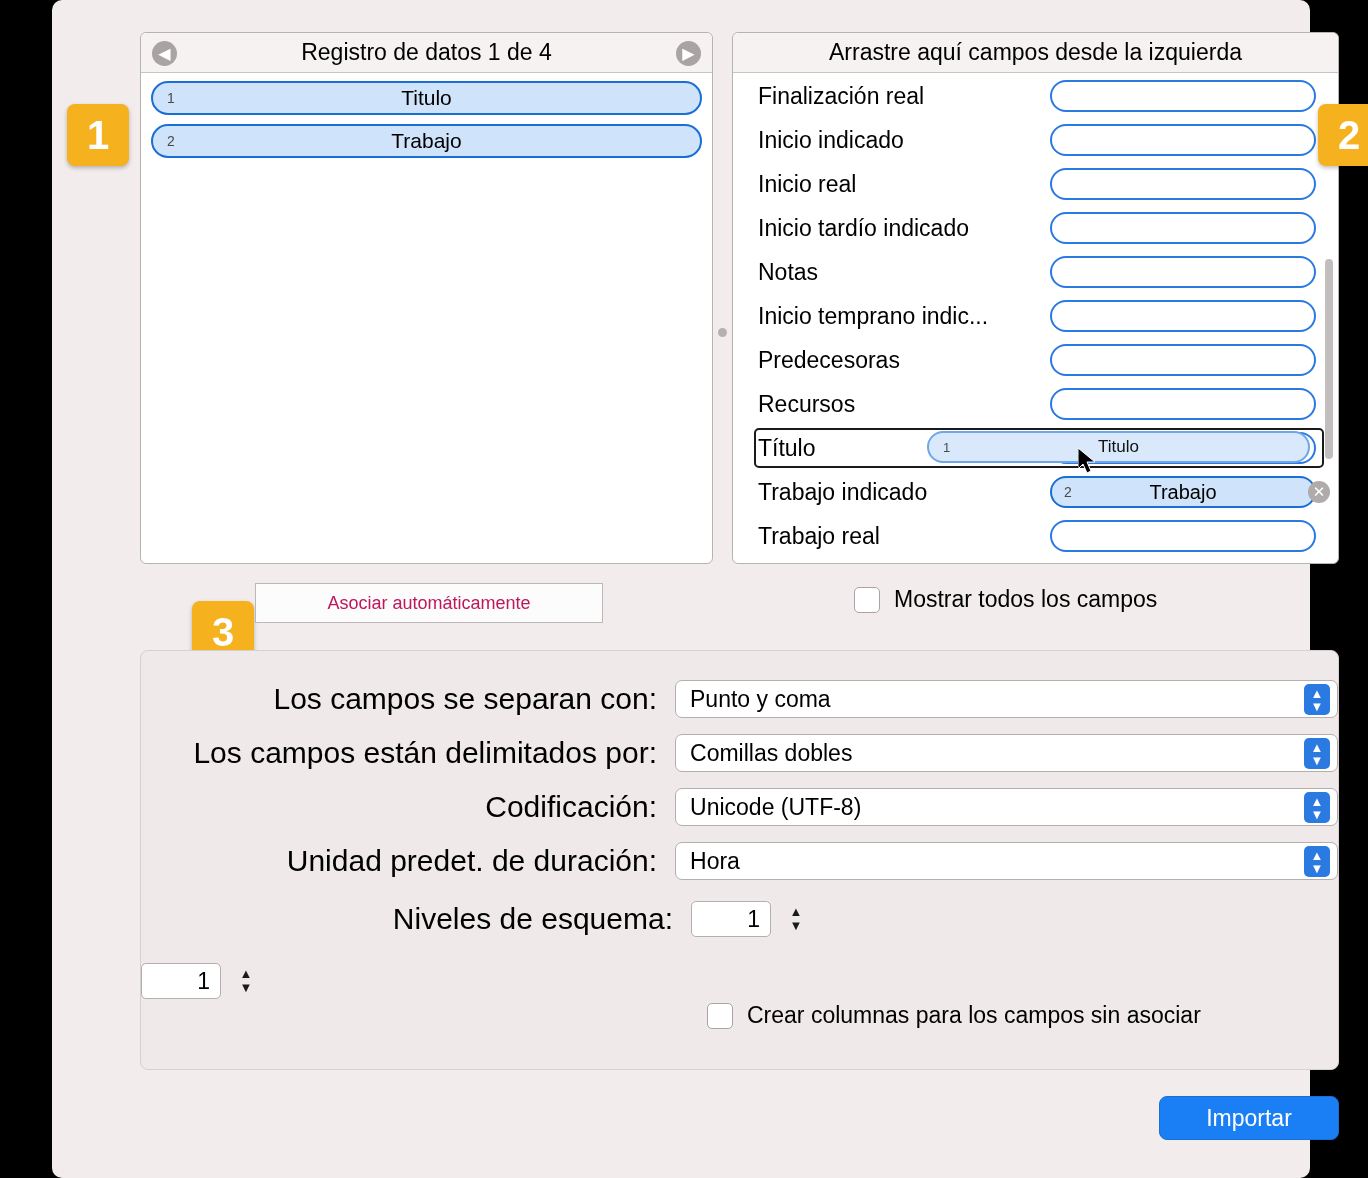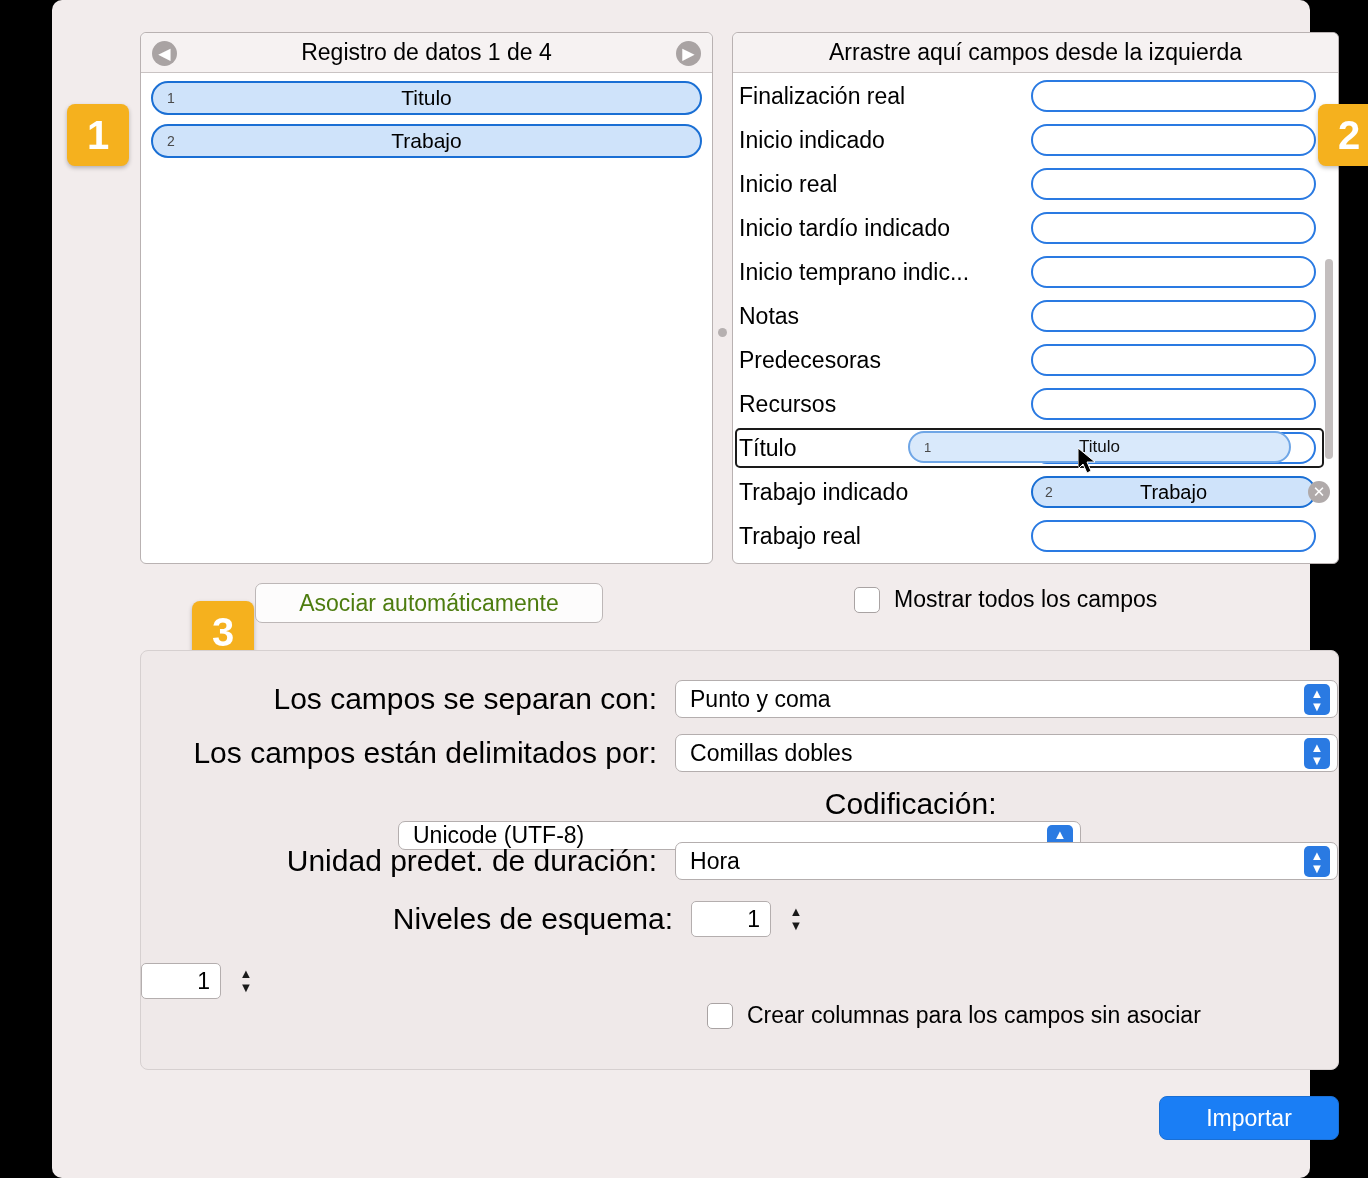--- a/index.html
+++ b/index.html
@@ -86,20 +86,21 @@
     position: absolute;
     left: 0; top: 41px; right: 0; bottom: 0;
     overflow: hidden;
   }
   .field-row {
     position: relative;
     display: flex;
     align-items: center;
     height: 44px;
     padding: 0 22px 0 6px;
+    margin-left: 19px;
   }
   .field-name {
     font-size: 23px;
     color: #000;
     width: 292px;
     padding-left: 0px;
     white-space: nowrap;
     overflow: hidden;
   }
   .field-slot {
@@ -203,24 +204,24 @@
   #badge-2 { left: 1266px; top: 104px; }
   #badge-3 { left: 140px; top: 601px; }
 
   
   .auto-btn {
     position: absolute;
     left: 203px; top: 583px;
     width: 348px; height: 40px;
     background: #fdfcfc;
     border: 1px solid #bdb7b7;
-    border-radius: 7px;
-    font-size: 23px;
+    border-radius: 0;
+    font-size: 18px;
     display: flex; align-items: center; justify-content: center;
-    color: #4d7c0f;
+    color: #be185d;
     cursor: pointer;
   }
   .checkrow {
     position: absolute;
     display: flex; align-items: center;
     font-size: 23px; color: #000;
   }
   #show-all-fields { left: 802px; top: 586px; }
   .cbox {
     width: 26px; height: 26px;
@@ -370,26 +371,26 @@
           <div class="field-name">Inicio real</div>
           <div class="field-slot"></div>
         </div>
 
         <div class="field-row">
           <div class="field-name">Inicio tardío indicado</div>
           <div class="field-slot"></div>
         </div>
 
         <div class="field-row">
+          <div class="field-name">Notas</div>
+          <div class="field-slot"></div>
+        </div>
+
+        <div class="field-row">
           <div class="field-name">Inicio temprano indic...</div>
-          <div class="field-slot"></div>
-        </div>
-
-        <div class="field-row">
-          <div class="field-name">Notas</div>
           <div class="field-slot"></div>
         </div>
 
         <div class="field-row">
           <div class="field-name">Predecesoras</div>
           <div class="field-slot"></div>
         </div>
 
         <div class="field-row">
           <div class="field-name">Recursos</div>
@@ -460,21 +461,21 @@
         <div class="opt-label">Los campos están delimitados por:</div>
         <div class="select">
           <span>Comillas dobles</span>
           <span class="chev">
               <span>▲</span>
               <span>▼</span>
             </span>
         </div>
       </div>
 
-      <div class="opt-row" style="top:136px;flex-direction:column;">
+      <div class="opt-row" style="top:136px;">
         <div class="opt-label">Codificación:</div>
         <div class="select">
           <span>Unicode (UTF-8)</span>
           <span class="chev">
               <span>▲</span>
               <span>▼</span>
             </span>
         </div>
       </div>
 

